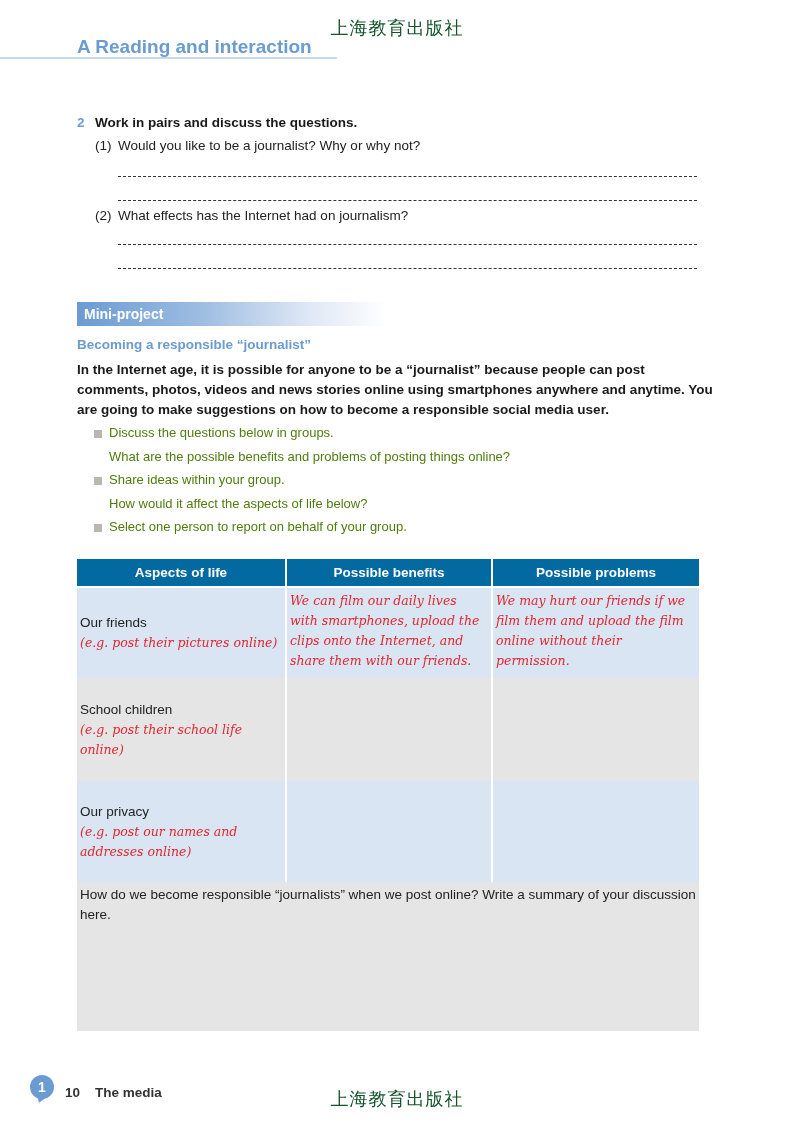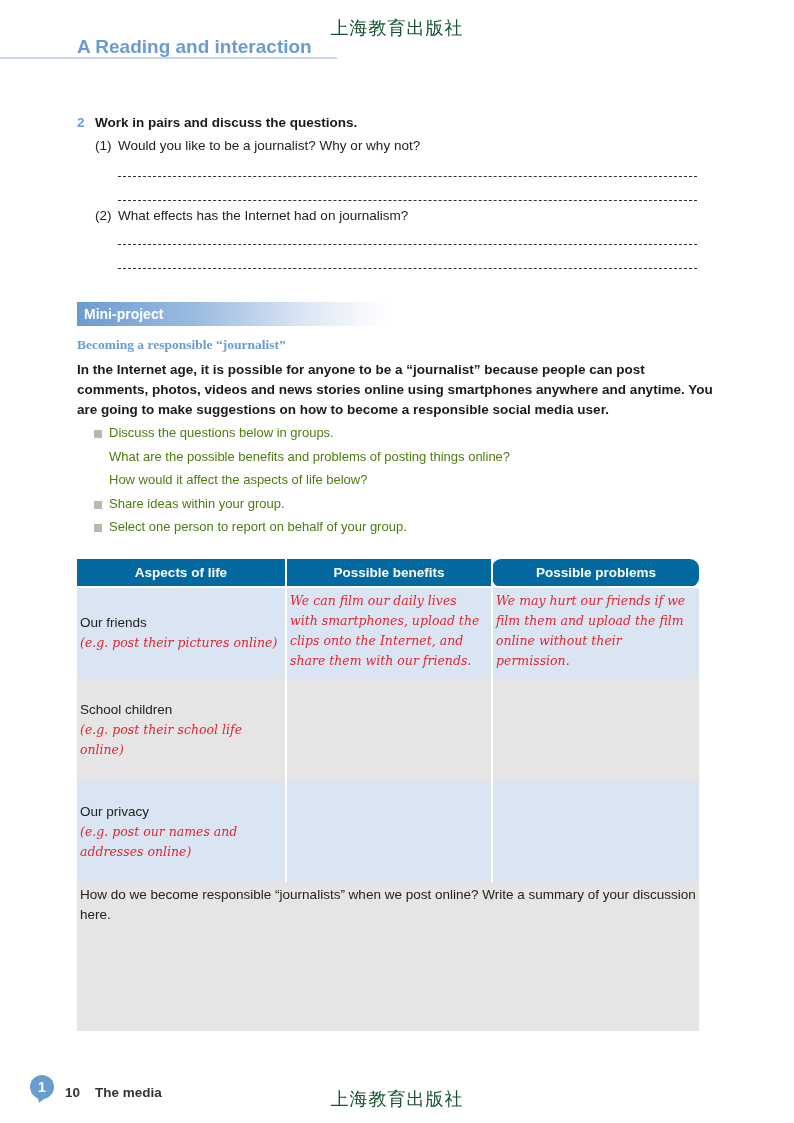--- a/index.html
+++ b/index.html
@@ -16,31 +16,31 @@
   .q-num { position: absolute; left: 77px; top: 115px; font-family: "Liberation Sans", sans-serif; font-weight: bold; font-size: 13.5px; color: #6a9bd1; }
   .q-heading { position: absolute; left: 95px; top: 115px; font-family: "Liberation Sans", sans-serif; font-weight: bold; font-size: 13.5px; color: #1a1a1a; }
   .sub-q { position: absolute; left: 95px; font-family: "Liberation Sans", sans-serif; font-size: 13.5px; color: #222; }
   .sub-q .n { display: inline-block; width: 23px; }
   .answer-line { position: absolute; left: 118px; width: 579px; height: 0; border-top: 1px dashed #333; }
 
   .mini-banner { position: absolute; left: 77px; top: 302px; width: 310px; height: 24px;
     background: linear-gradient(to right, #6a9bd1 0%, #9dbde2 40%, #dfe8f5 75%, #ffffff 100%); }
   .mini-banner span { position: absolute; left: 7px; top: 4px; font-family: "Liberation Sans", sans-serif; font-weight: bold; font-size: 14px; color: #ffffff; }
 
-  .subtitle { position: absolute; left: 77px; top: 337px; font-family: Liberation Serif, serif; font-weight: bold; font-size: 13.5px; color: #6a9bd1; }
+  .subtitle { position: absolute; left: 77px; top: 337px; font-family: Liberation Sans, sans-serif; font-weight: bold; font-size: 13.5px; color: #6a9bd1; }
   .intro { position: absolute; left: 77px; top: 360px; width: 640px; font-family: "Liberation Sans", sans-serif; font-weight: bold; font-size: 13.5px; line-height: 20px; color: #1a1a1a; }
 
   .bullets { position: absolute; left: 94px; top: 424px; width: 600px; font-family: Liberation Sans, sans-serif; font-size: 13px; color: #4d7c0f; }
   .bullets .row { position: relative; height: 23.6px; line-height: 18px; padding-left: 15px; }
   .bullets .sq { position: absolute; left: 0; top: 6px; width: 8px; height: 8px; background: #b8b8b0; }
 
   table.grid { position: absolute; left: 77px; top: 559px; width: 622px; border-collapse: collapse; font-family: "Liberation Sans", sans-serif; font-size: 13.5px; }
   table.grid th { background: #0369a1; color: #ffffff; font-weight: bold; height: 28px; text-align: center; border: 2px solid #ffffff; border-top: none; }
   table.grid th:first-child { border-left: none; }
-  table.grid th:last-child { border-right: none; border-radius: 9px; }
+  table.grid th:last-child { border-right: none; }
   table.grid td { vertical-align: top; border-left: 2px solid #ffffff; border-right: 2px solid #ffffff; padding: 3px 3px; color: #222; }
   table.grid td:first-child { border-left: none; }
   table.grid td:last-child { border-right: none; }
   tr.dark td { background: #d9e5f3; }
   tr.light td { background: #e5e5e5; }
   .aspect { padding-top: 0; }
   .aspect-name { display: block; line-height: 20px; }
   .hint { display: block; color: #e3262e; font-family: "DejaVu Serif", serif; font-style: italic; font-size: 12.5px; line-height: 20px; }
   .handwritten { color: #e3262e; font-family: "DejaVu Serif", serif; font-style: italic; font-size: 12.5px; line-height: 20px; }
   .summary-cell { padding: 5px 3px; line-height: 20px; }
@@ -75,22 +75,22 @@
 
 <div class="mini-banner">
   <span>Mini-project</span>
 </div>
 <div class="subtitle">Becoming a responsible “journalist”</div>
 <div class="intro">In the Internet age, it is possible for anyone to be a “journalist” because people can post comments, photos, videos and news stories online using smartphones anywhere and anytime. You are going to make suggestions on how to become a responsible social media user.</div>
 
 <div class="bullets">
   <div class="row"><span class="sq"></span><span>Discuss the questions below in groups.</span></div>
   <div class="row"><span>What are the possible benefits and problems of posting things online?</span></div>
+  <div class="row"><span class="sq"></span><span>Share ideas within your group.</span></div>
   <div class="row"><span>How would it affect the aspects of life below?</span></div>
-  <div class="row"><span class="sq"></span><span>Share ideas within your group.</span></div>
   <div class="row"><span class="sq"></span><span>Select one person to report on behalf of your group.</span></div>
 </div>
 
 <table class="grid">
   <colgroup>
       <col style="width:209px">
       <col style="width:206px">
       <col style="width:207px">
     </colgroup>
   <thead>

